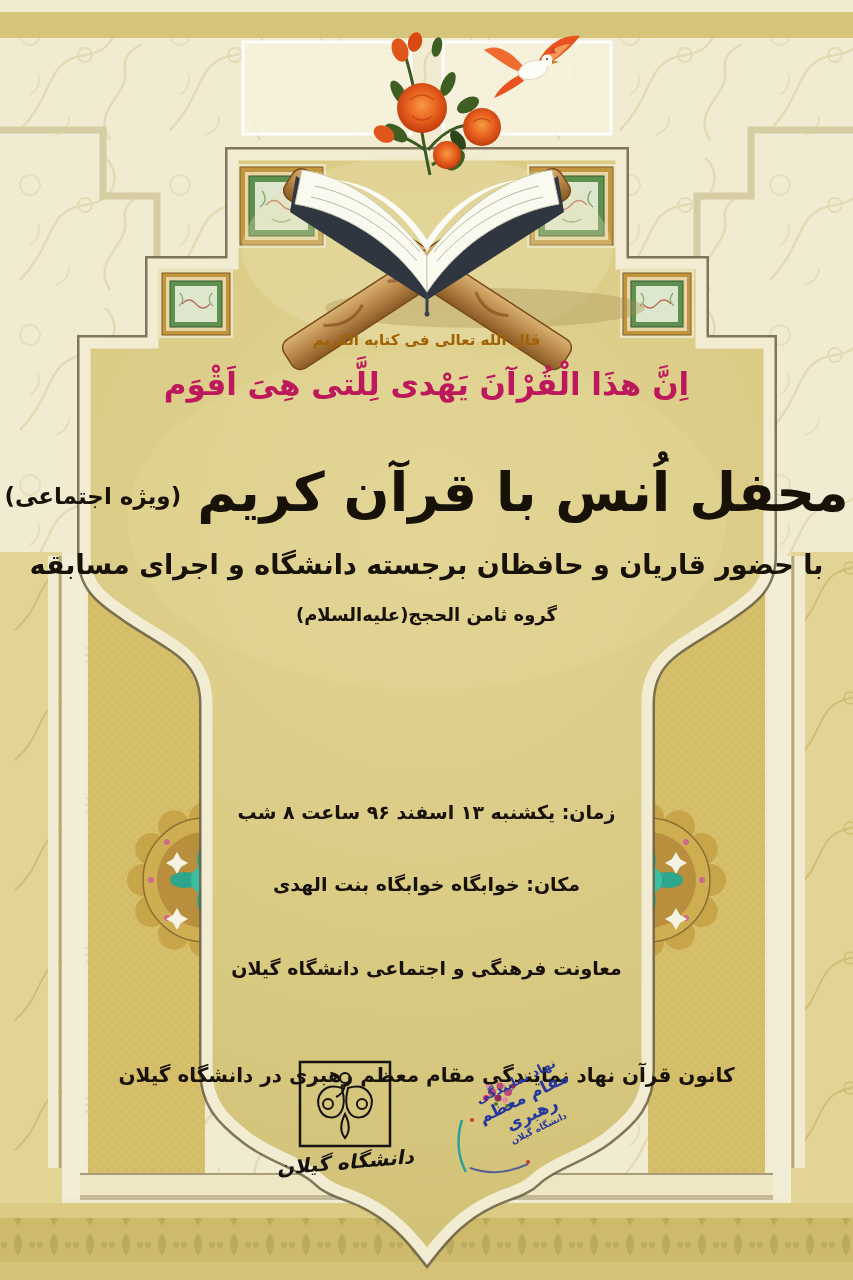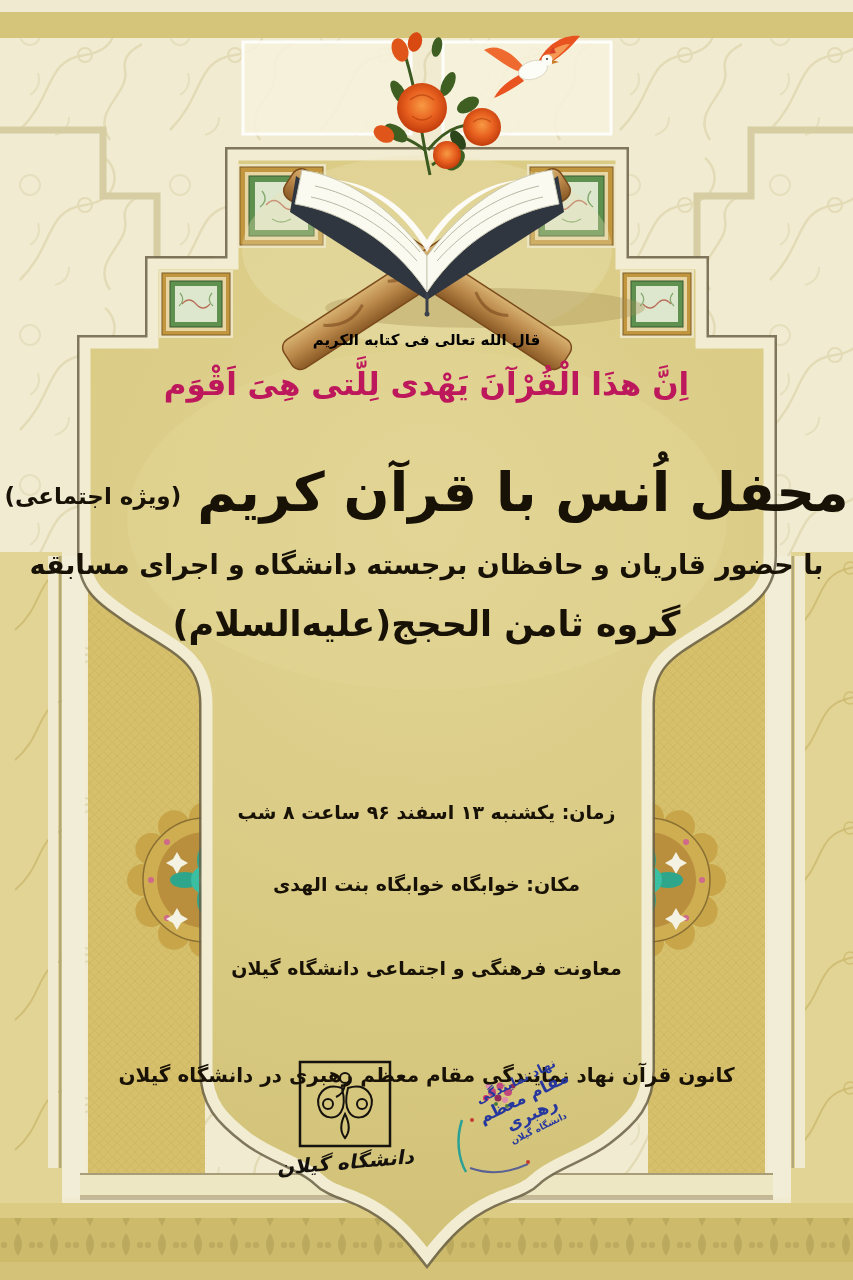--- a/index.html
+++ b/index.html
@@ -4,27 +4,27 @@
 <style>
   html,body{margin:0;padding:0;background:#8b8268;}
   .poster{
     position:relative;width:853px;height:1280px;overflow:hidden;
     font-family:"DejaVu Sans",sans-serif;direction:rtl;margin:0 auto;
     background:#f1ebd2;
   }
   .art{position:absolute;inset:0;width:853px;height:1280px;}
   .txt{position:absolute;text-align:center;color:#181106;font-weight:700;white-space:nowrap;}
   .center{left:0;right:0;}
-  .quote-intro{top:331px;font-size:15px;color:#000000;letter-spacing:.5px;}
+  .quote-intro{top:331px;font-size:15px;color:#a16207;letter-spacing:.5px;}
   .quote-big{top:366px;font-size:31px;color:#be185d;}
   .title-row{top:461px;display:flex;justify-content:center;align-items:center;gap:16px;direction:rtl;}
   .title-main{font-size:54px;letter-spacing:-1px;}
   .title-note{font-size:23px;padding-top:6px;}
   .line-performers{top:549px;font-size:27px;}
-  .line-group{top:604px;font-size:35px;}
+  .line-group{top:604px;font-size:18px;}
   .line-prizes{top:733px;font-size:21px;}
   .line-time{top:801px;font-size:19px;}
   .line-place{top:873px;font-size:19px;}
   .line-org1{top:957px;font-size:19px;}
   .line-org2{top:1063px;font-size:20px;}
   .logo-left-caption{
     top:1150px;left:262px;width:170px;font-size:20px;
     transform:skewX(-14deg) rotate(-5deg);color:#14100c;
   }
   .logo-right{

